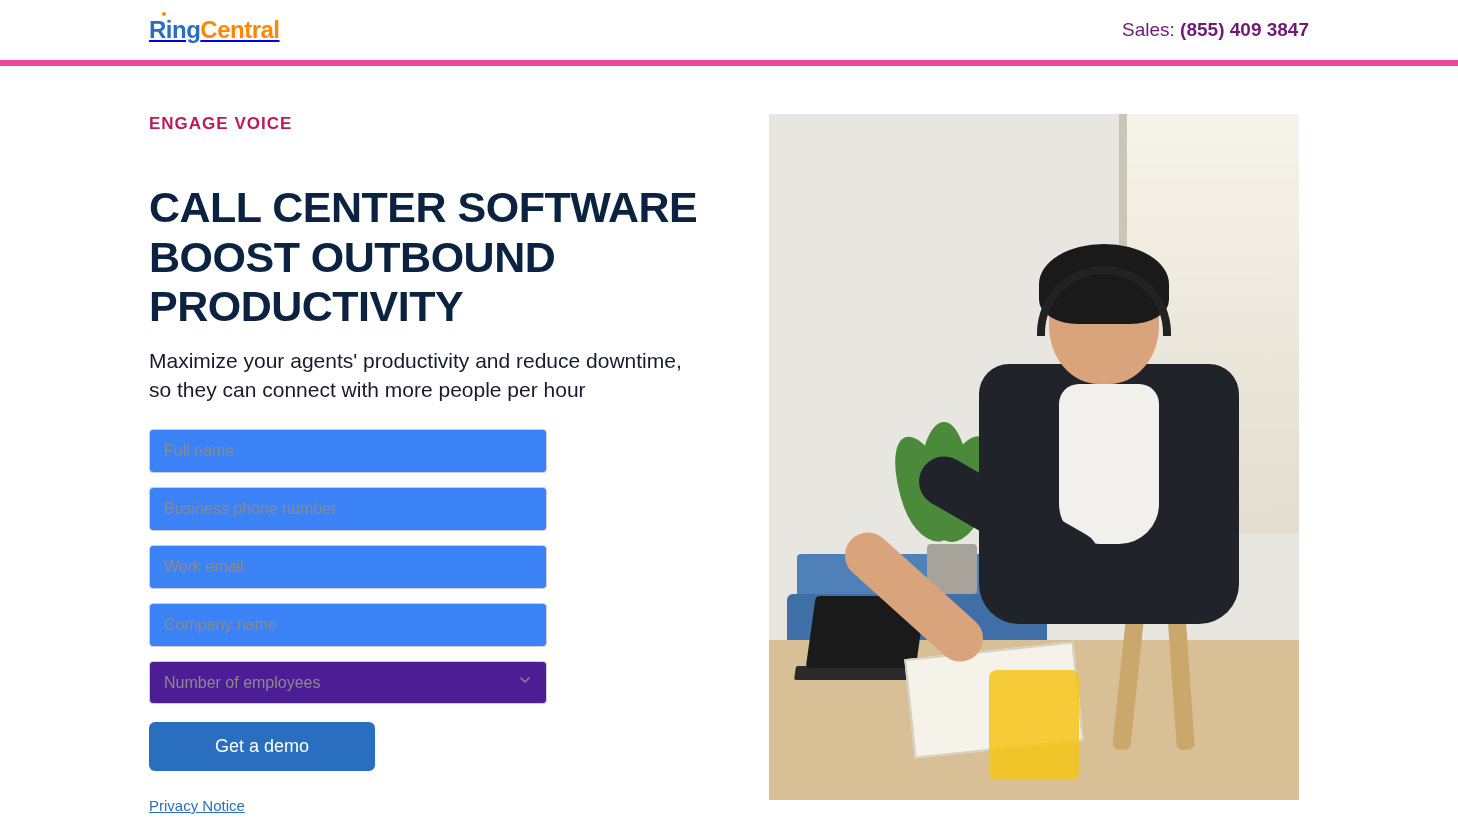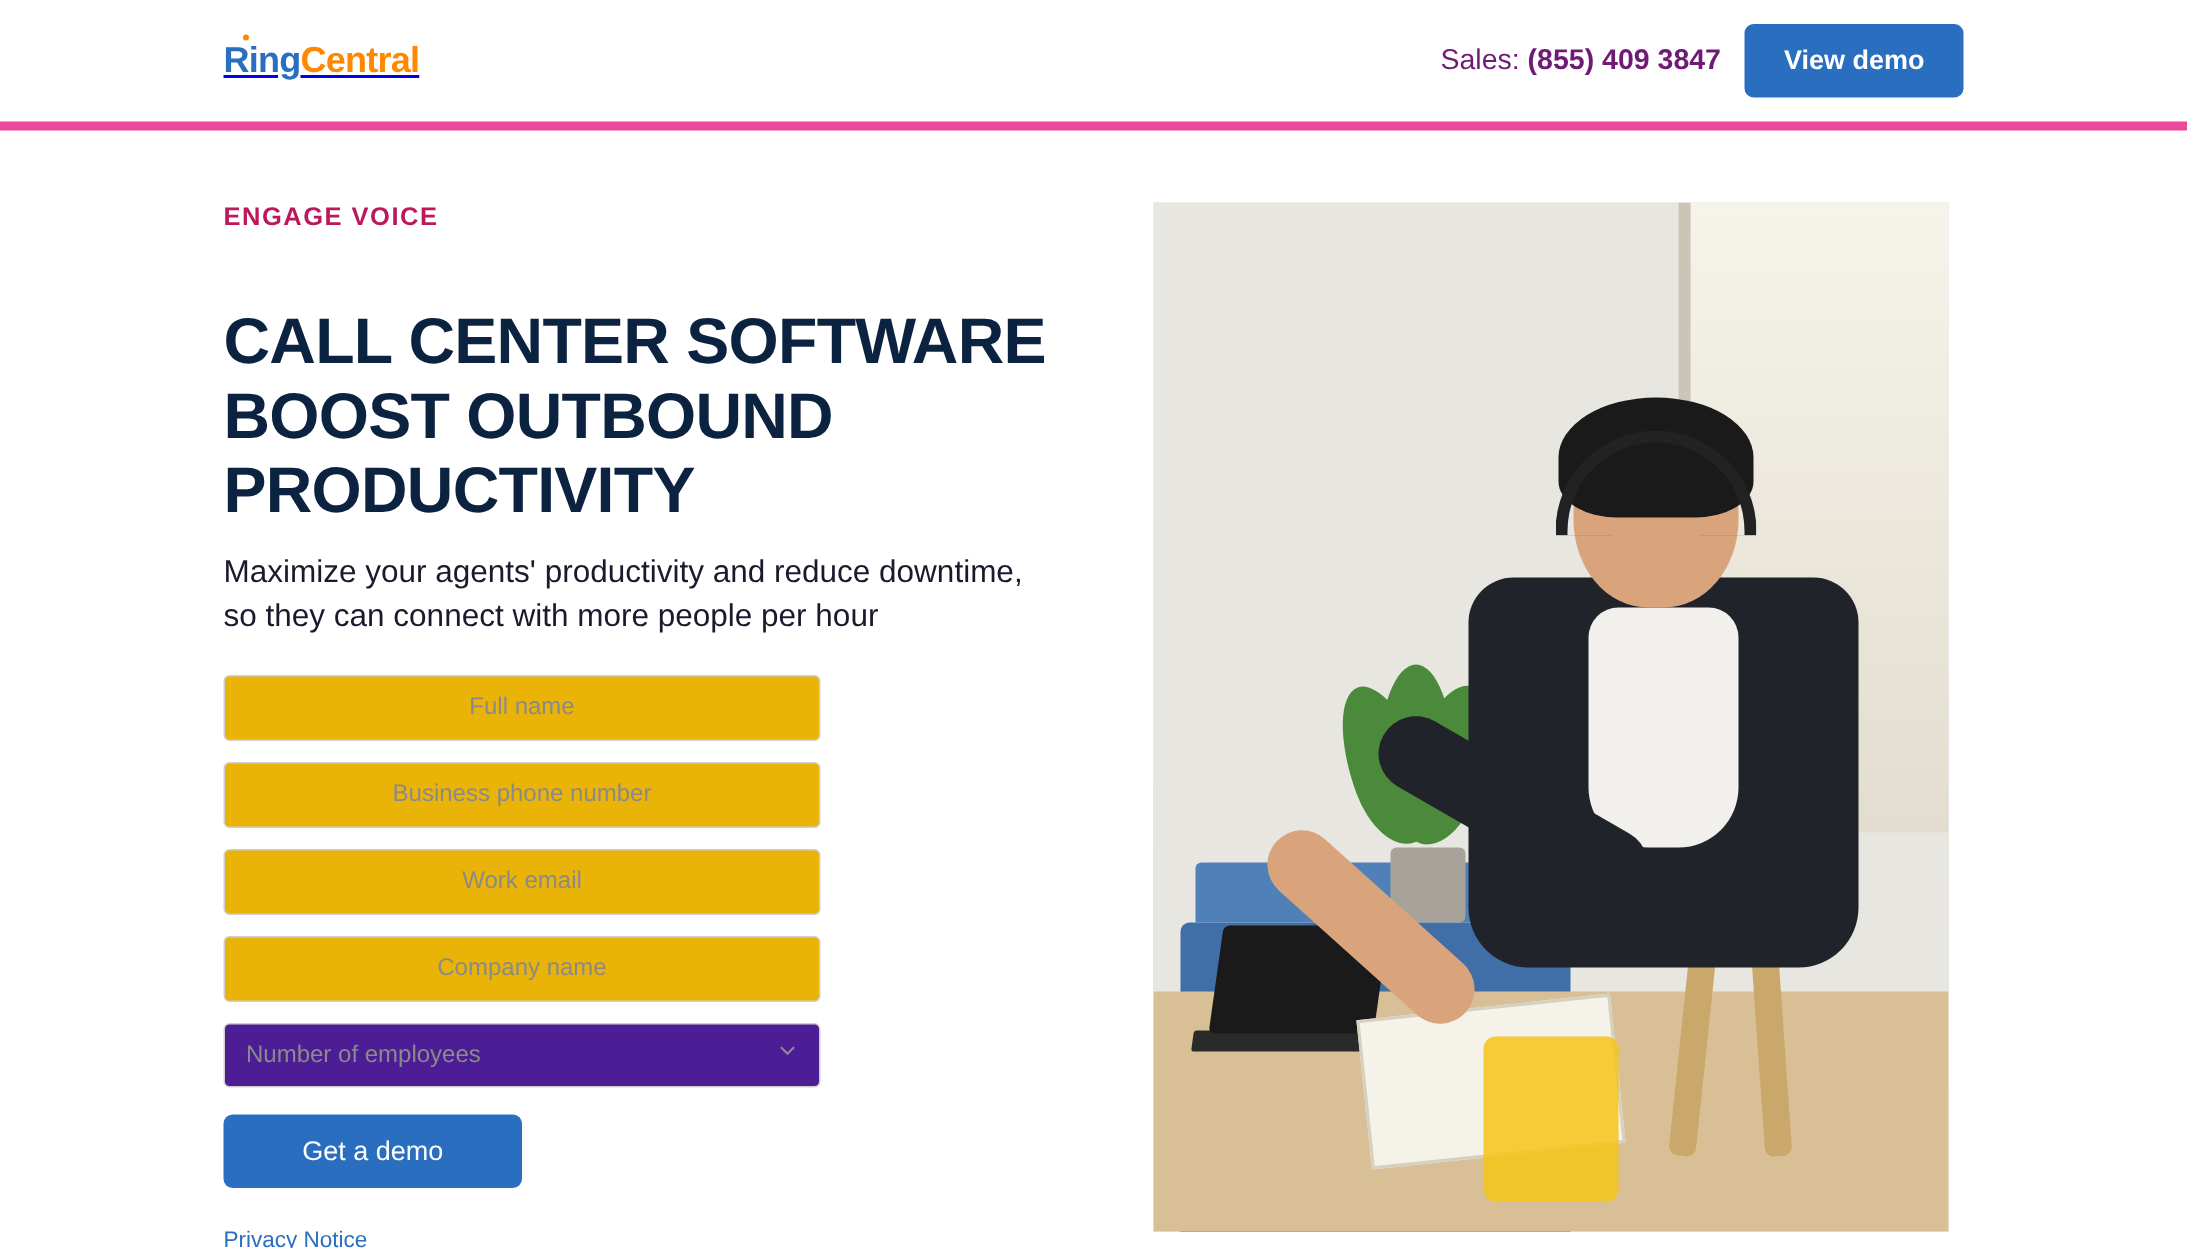--- a/index.html
+++ b/index.html
@@ -82,22 +82,21 @@
 }
 
 .form { display: flex; flex-direction: column; gap: 14px; max-width: 398px; }
 .input {
   width: 100%;
   padding: 12px 14px;
   font-size: 16px;
   border: 1px solid #cfcfcf;
   border-radius: 4px;
   color: #333;
-  background: #eab308;
-  text-align: center;
+  background: #3b82f6;
 }
 .input::placeholder { color: #8a8a8a; }
 .select-wrap { position: relative; }
 .select {
   width: 100%;
   padding: 12px 14px;
   font-size: 16px;
   border: 1px solid #cfcfcf;
   border-radius: 4px;
   color: #8a8a8a;
@@ -107,21 +106,21 @@
 }
 .chevron {
   position: absolute;
   right: 14px;
   top: 50%;
   transform: translateY(-50%);
   pointer-events: none;
   color: #8a8a8a;
 }
 .submit-btn {
-  width: 199px;
+  width: 226px;
   background: #2a6fbf;
   color: #fff;
   border: none;
   border-radius: 6px;
   padding: 14px 0;
   font-size: 18px;
   font-weight: 500;
   cursor: pointer;
   margin-top: 4px;
 }
@@ -174,21 +173,20 @@
 <header class="header">
   <div class="header-inner">
     <a class="logo" href="#">
       <span class="logo-ring"><span class="dot"></span><span>Ring</span></span>
         <span class="logo-central">Central</span>
     </a>
     <div class="header-right">
       <span class="sales-text">
         <span>Sales: </span><a href="#" class="phone" style="color:inherit;text-decoration:none;">(855) 409 3847</a>
       </span>
-      <button class="view-demo-btn">View demo</button>
     </div>
   </div>
 </header>
 
 <main class="main">
   <section class="left">
     <div class="eyebrow">ENGAGE VOICE</div>
     <h1 class="title">
       <br>
       <span>CALL CENTER SOFTWARE</span><br>

